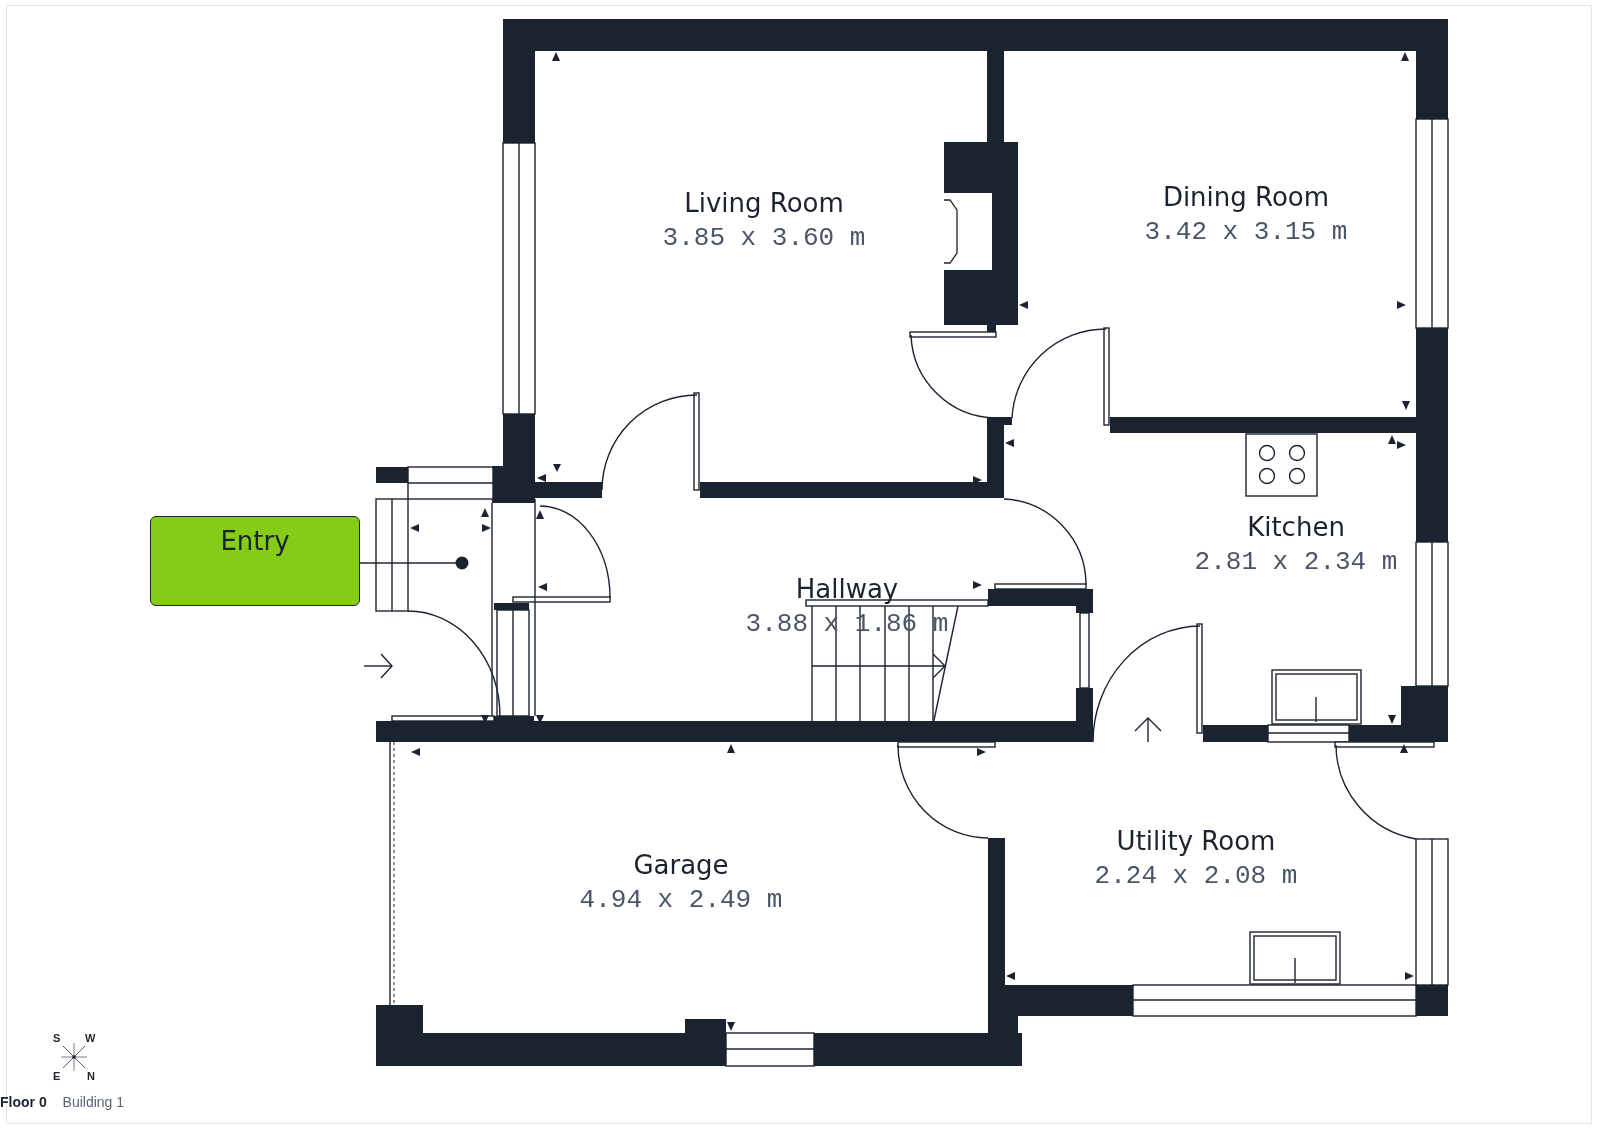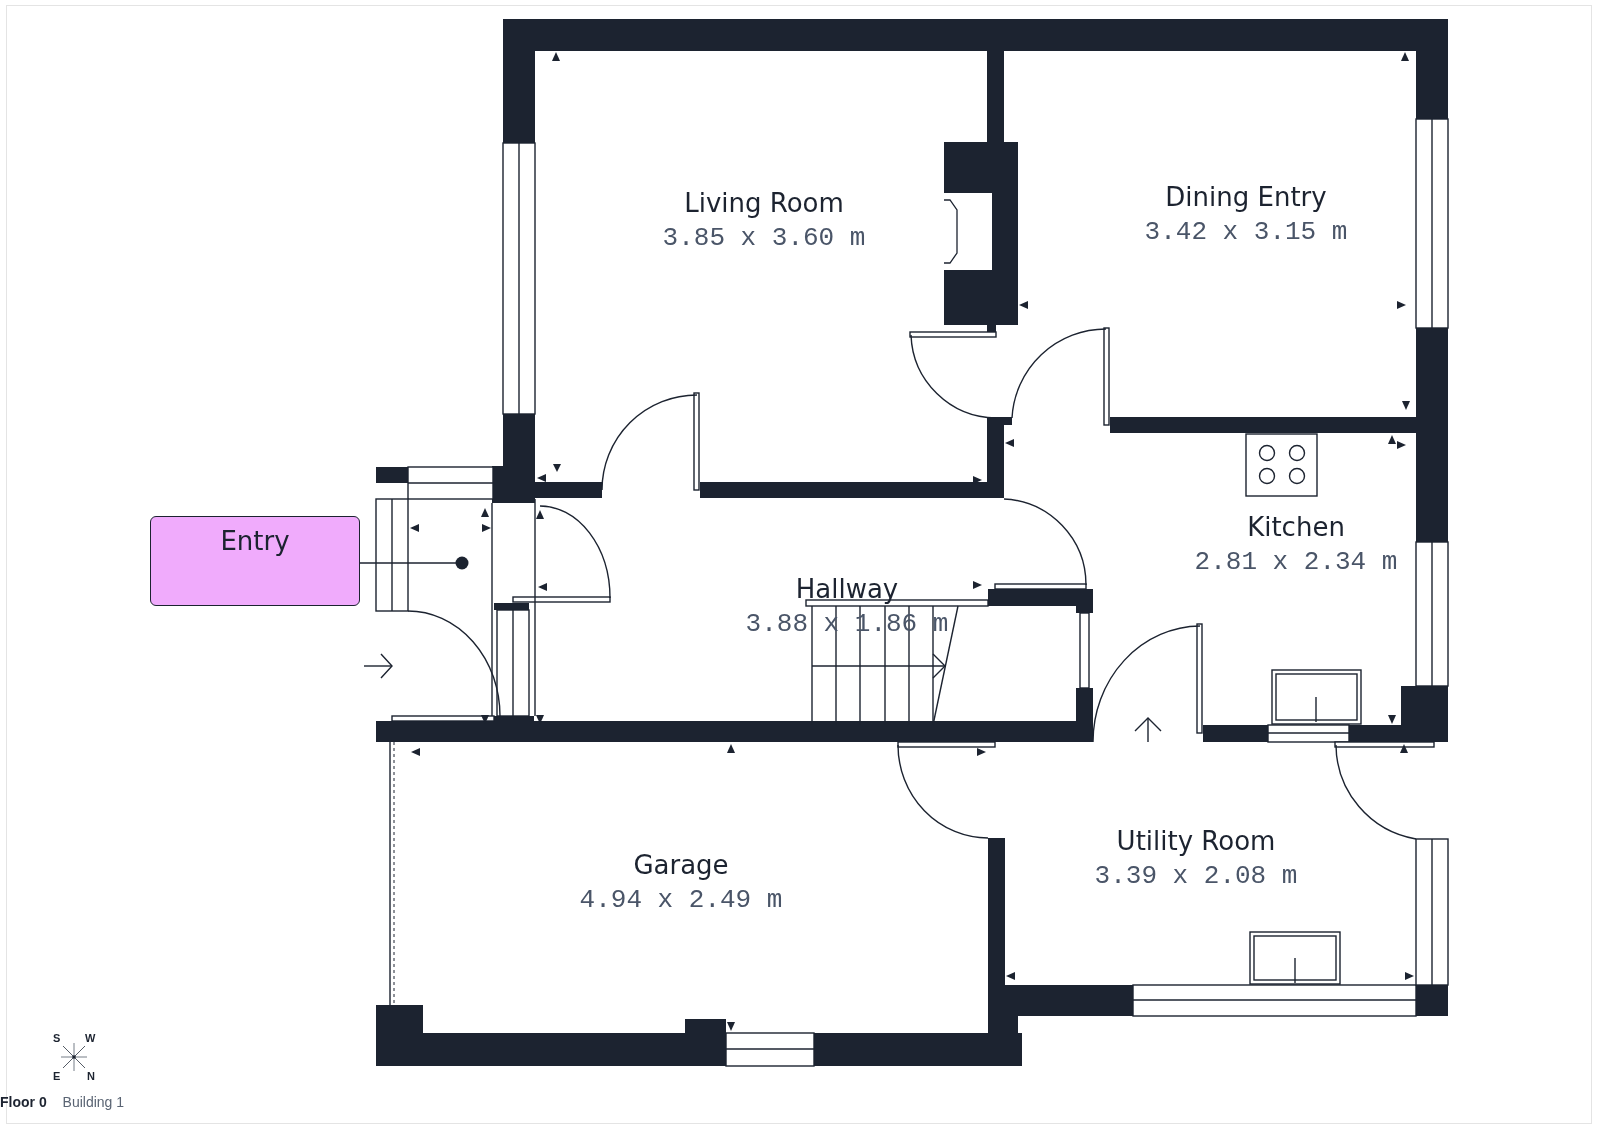--- a/index.html
+++ b/index.html
@@ -2,21 +2,21 @@
 <html><head>
 <meta charset="utf-8">
 <style>
   html, body { margin: 0; padding: 0; background: #ffffff; }
   body { width: 1600px; height: 1131px; position: relative; overflow: hidden; font-family: "DejaVu Sans", sans-serif; }
   .frame { position: absolute; left: 6px; top: 5px; width: 1586px; height: 1119px; border: 1px solid #e4e4e4; box-sizing: border-box; }
   svg.plan { position: absolute; left: 0; top: 0; }
   .room-label { position: absolute; text-align: center; transform: translateX(-50%); white-space: nowrap; pointer-events: none; }
   .room-name { display: block; font-family: "DejaVu Sans", sans-serif; font-weight: normal; font-size: 26px; color: #1c2330; letter-spacing: 0px; line-height: 32px; }
   .room-dim { display: block; font-family: Liberation Mono, monospace; font-size: 26px; color: #4a5568; line-height: 38px; }
-  .entry-box { position: absolute; left: 150px; top: 516px; width: 210px; height: 90px; border: 1.5px solid #1c2330; border-radius: 6px; background: #f0abfc; box-sizing: border-box; text-align: center; padding-top: 8px; }
+  .entry-box { position: absolute; left: 150px; top: 516px; width: 210px; height: 90px; border: 1.5px solid #1c2330; border-radius: 6px; background: #84cc16; box-sizing: border-box; text-align: center; padding-top: 8px; }
   .entry-box .room-name { font-size: 26px; }
   .entry-box .room-dim { font-size: 26px; line-height: 36px; }
   .compass { position: absolute; left: 50px; top: 1032px; width: 50px; height: 50px; }
   .compass span { position: absolute; font-family: "Liberation Sans", sans-serif; font-weight: bold; font-size: 11px; color: #1c2330; }
   .footer { position: absolute; top: 1094px; left: 0; width: 1600px; text-align: left; font-family: "Liberation Sans", sans-serif; font-size: 14px; }
   .footer .floor { font-weight: bold; color: #1c2330; margin-right: 12px; }
   .footer .building { color: #5a6473; }
 </style>
 </head>
 <body>
@@ -242,21 +242,21 @@
     <circle cx="462" cy="563" r="6.5" fill="#1c2330"></circle>
   </g>
 </svg>
 
 <div class="room-label" style="left:764px; top:187px;">
   <span class="room-name">Living Room</span>
   <span class="room-dim">3.85 x 3.60 m</span>
 </div>
 
 <div class="room-label" style="left:1246px; top:181px;">
-  <span class="room-name">Dining Entry</span>
+  <span class="room-name">Dining Room</span>
   <span class="room-dim">3.42 x 3.15 m</span>
 </div>
 
 <div class="room-label" style="left:1296px; top:511px;">
   <span class="room-name">Kitchen</span>
   <span class="room-dim">2.81 x 2.34 m</span>
 </div>
 
 <div class="room-label" style="left:799px; top:573px;margin-left:48px;">
   <span class="room-name">Hallway</span>
@@ -267,21 +267,21 @@
   <span class="room-name">Entry</span>
 </div>
 
 <div class="room-label" style="left:681px; top:849px;">
   <span class="room-name">Garage</span>
   <span class="room-dim">4.94 x 2.49 m</span>
 </div>
 
 <div class="room-label" style="left:1196px; top:825px;">
   <span class="room-name">Utility Room</span>
-  <span class="room-dim">3.39 x 2.08 m</span>
+  <span class="room-dim">2.24 x 2.08 m</span>
 </div>
 
 <div class="compass">
   <span style="left:3px; top:0px;">S</span>
   <span style="left:35px; top:0px;">W</span>
   <span style="left:3px; top:38px;">E</span>
   <span style="left:37px; top:38px;">N</span>
   <svg width="50" height="50" style="position:absolute;left:0;top:0;">
     <line x1="13" y1="14" x2="35" y2="36" stroke="#555c66" stroke-width="1"></line>
     <line x1="35" y1="14" x2="13" y2="36" stroke="#555c66" stroke-width="1"></line>

